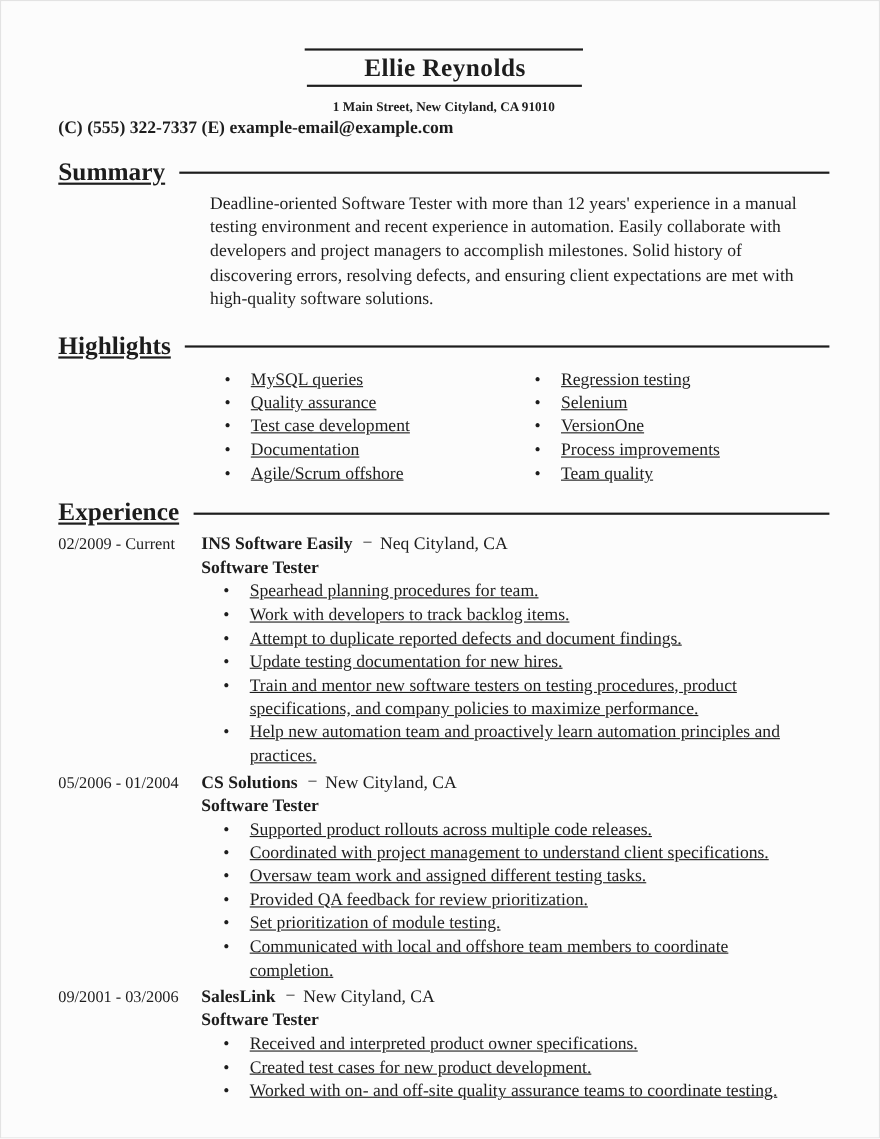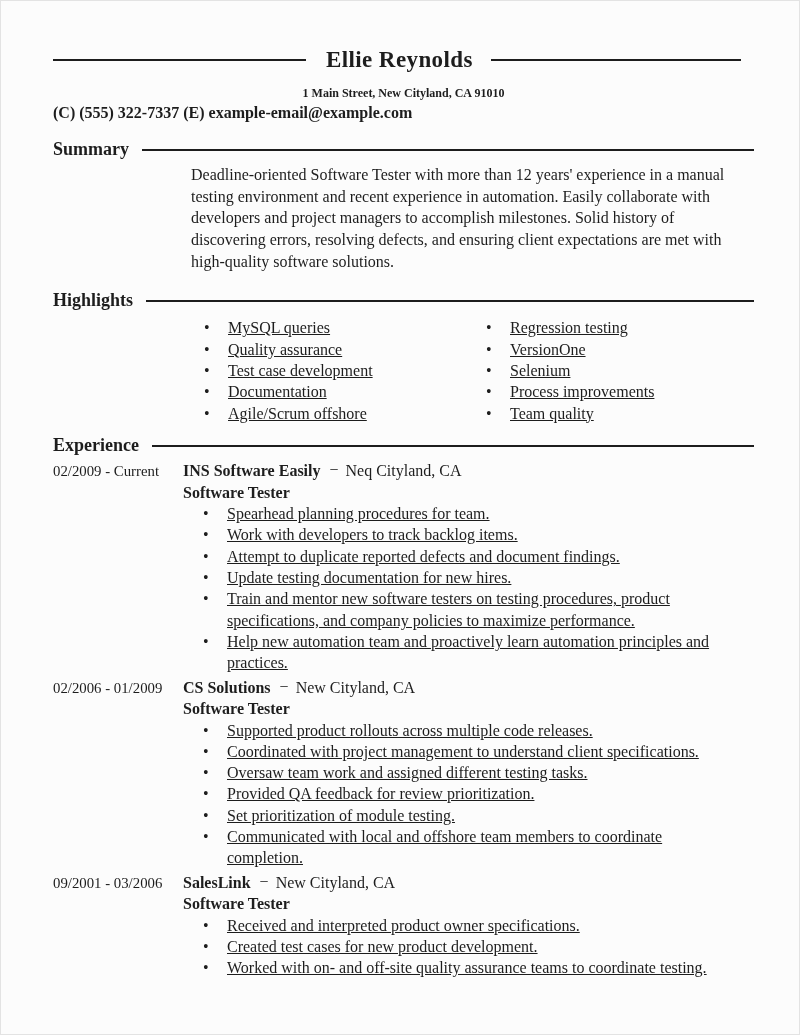--- a/index.html
+++ b/index.html
@@ -5,30 +5,30 @@
   html,body { margin:0; padding:0; background:#ffffff; }
   .page {
     width:800px; height:1035px; box-sizing:border-box;
     background:#fcfcfc; border:1px solid #e3e3e3;
     padding:40px 45px 0 52px;
     font-family:"Liberation Serif","DejaVu Serif",serif;
     color:#1d1d1d; font-size:16px; line-height:1.35;
     position:relative; overflow:hidden;
   }
   
-  .name-row { display:flex; align-items:center; margin-top:3px; }
+  .name-row { display:flex; align-items:center; margin-top:3px;flex-direction:column; }
   .name-row h1 { font-size:23px; font-weight:700; margin:0 18px 0 20px; letter-spacing:.4px; white-space:nowrap; }
   .rule { height:2px; background:#1d1d1d; }
   .rule-left  { width:253px; }
   .rule-right { width:250px; }
   .address { text-align:center; font-weight:700; font-size:12px; margin-top:10px; }
   .contact { text-align:left; font-weight:700; font-size:16px; margin-top:1px; }
   
   .sec-head { display:flex; align-items:center; }
-  .sec-head h2 { font-size:18px; font-weight:700; margin:0; white-space:nowrap; }
+  .sec-head h2 { font-size:23px; font-weight:700; margin:0; white-space:nowrap;text-decoration:underline; }
   .hrule { flex:1; height:2px; background:#1d1d1d; margin-left:13px; position:relative; top:1px; }
   .sec-summary    { margin-top:13px; }
   .sec-highlights { margin-top:9px; }
   .sec-experience { margin-top:9px; }
   
   .summary-text { margin:3px 0 16px 138px; width:557px; }
   
   ul.blist { margin:0; padding:0; list-style:none;text-decoration:underline; }
   ul.blist li { position:relative; padding-left:44px; padding-right:24px; line-height:21.3px; }
   ul.blist li::before { content:"\2022"; position:absolute; left:20px; top:0; }
@@ -75,22 +75,22 @@
     <div class="hl-cols">
       <ul class="blist hl-col1">
         <li>MySQL queries</li>
         <li>Quality assurance</li>
         <li>Test case development</li>
         <li>Documentation</li>
         <li>Agile/Scrum offshore</li>
       </ul>
       <ul class="blist hl-col2">
         <li>Regression testing</li>
+        <li>Selenium</li>
         <li>VersionOne</li>
-        <li>Selenium</li>
         <li>Process improvements</li>
         <li>Team quality</li>
       </ul>
     </div>
   </section>
 
   <section class="sec-experience">
     <div class="sec-head">
       <h2>Experience</h2>
       <span class="hrule"></span>
@@ -108,21 +108,21 @@
           <li>Work with developers to track backlog items.</li>
           <li>Attempt to duplicate reported defects and document findings.</li>
           <li>Update testing documentation for new hires.</li>
           <li>Train and mentor new software testers on testing procedures, product specifications, and company policies to maximize performance.</li>
           <li>Help new automation team and proactively learn automation principles and practices.</li>
         </ul>
       </div>
     </article>
 
     <article class="job">
-      <div class="job-dates">02/2006 - 01/2009</div>
+      <div class="job-dates">05/2006 - 01/2004</div>
       <div class="job-body">
         <div class="company-line">
           <span class="company">CS Solutions</span><span class="dash">−</span><span class="location">New Cityland, CA</span>
         </div>
         <div class="job-title">Software Tester</div>
         <ul class="blist">
           <li>Supported product rollouts across multiple code releases.</li>
           <li>Coordinated with project management to understand client specifications.</li>
           <li>Oversaw team work and assigned different testing tasks.</li>
           <li>Provided QA feedback for review prioritization.</li>

